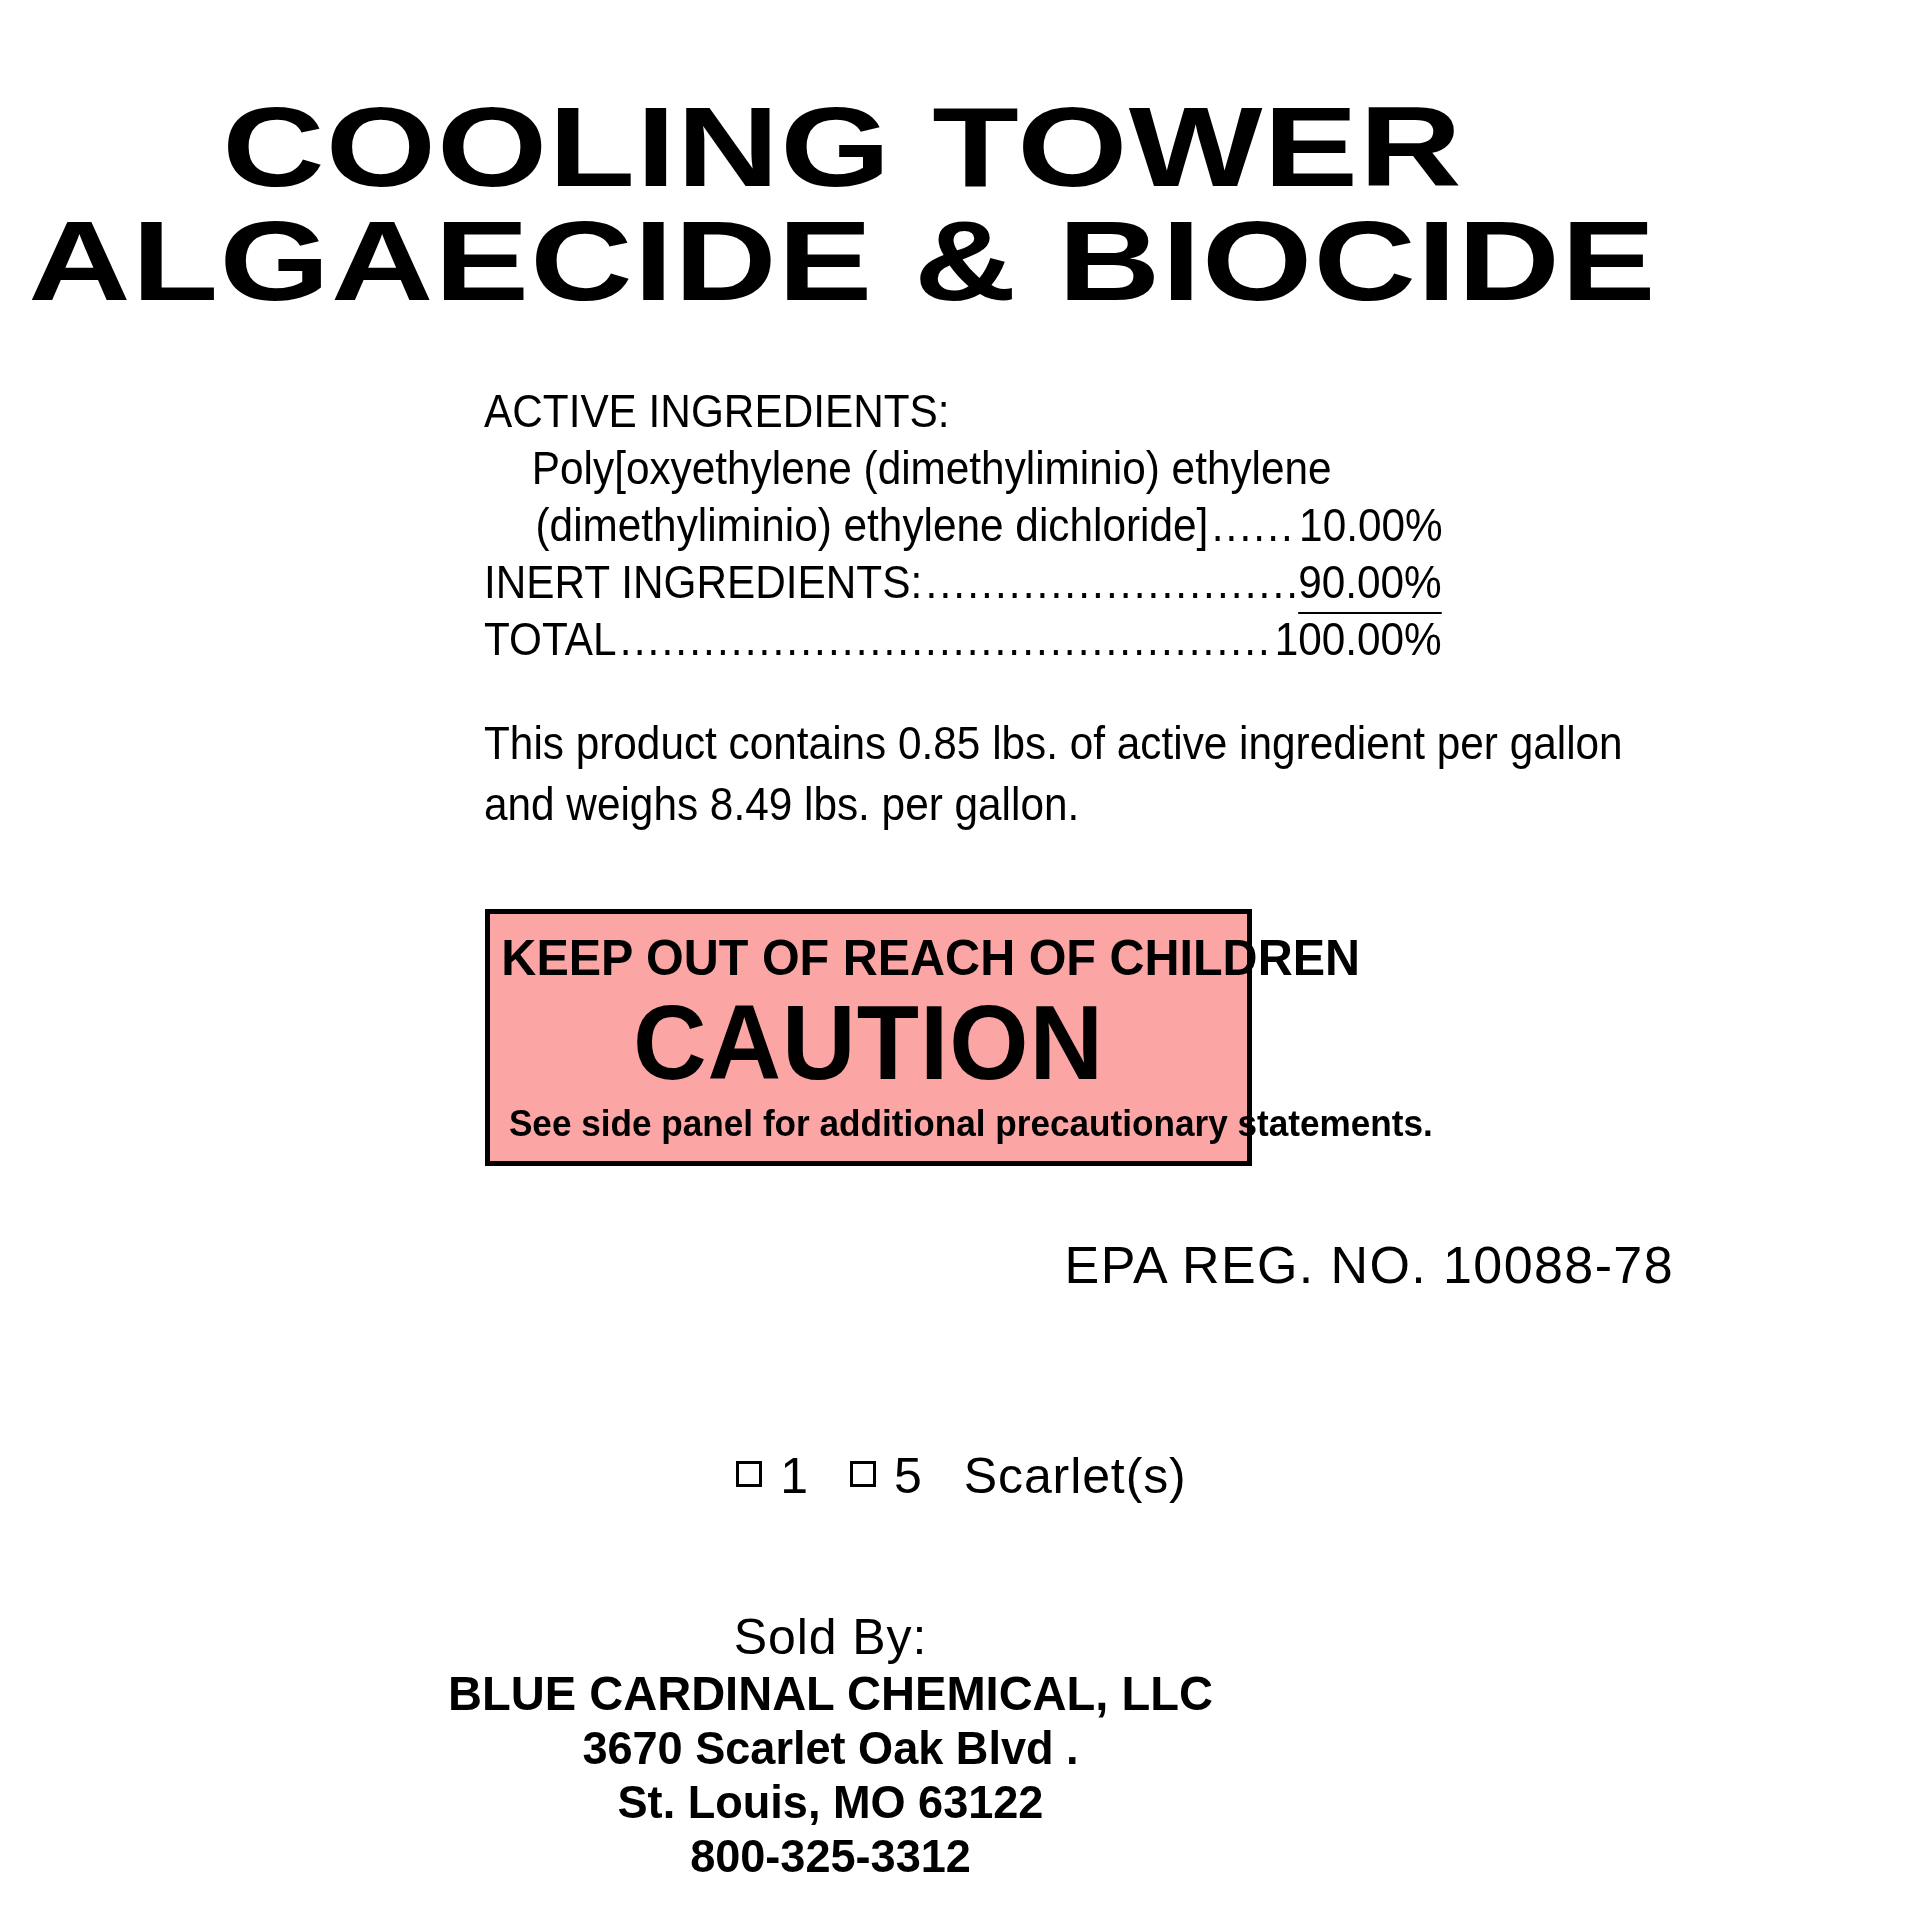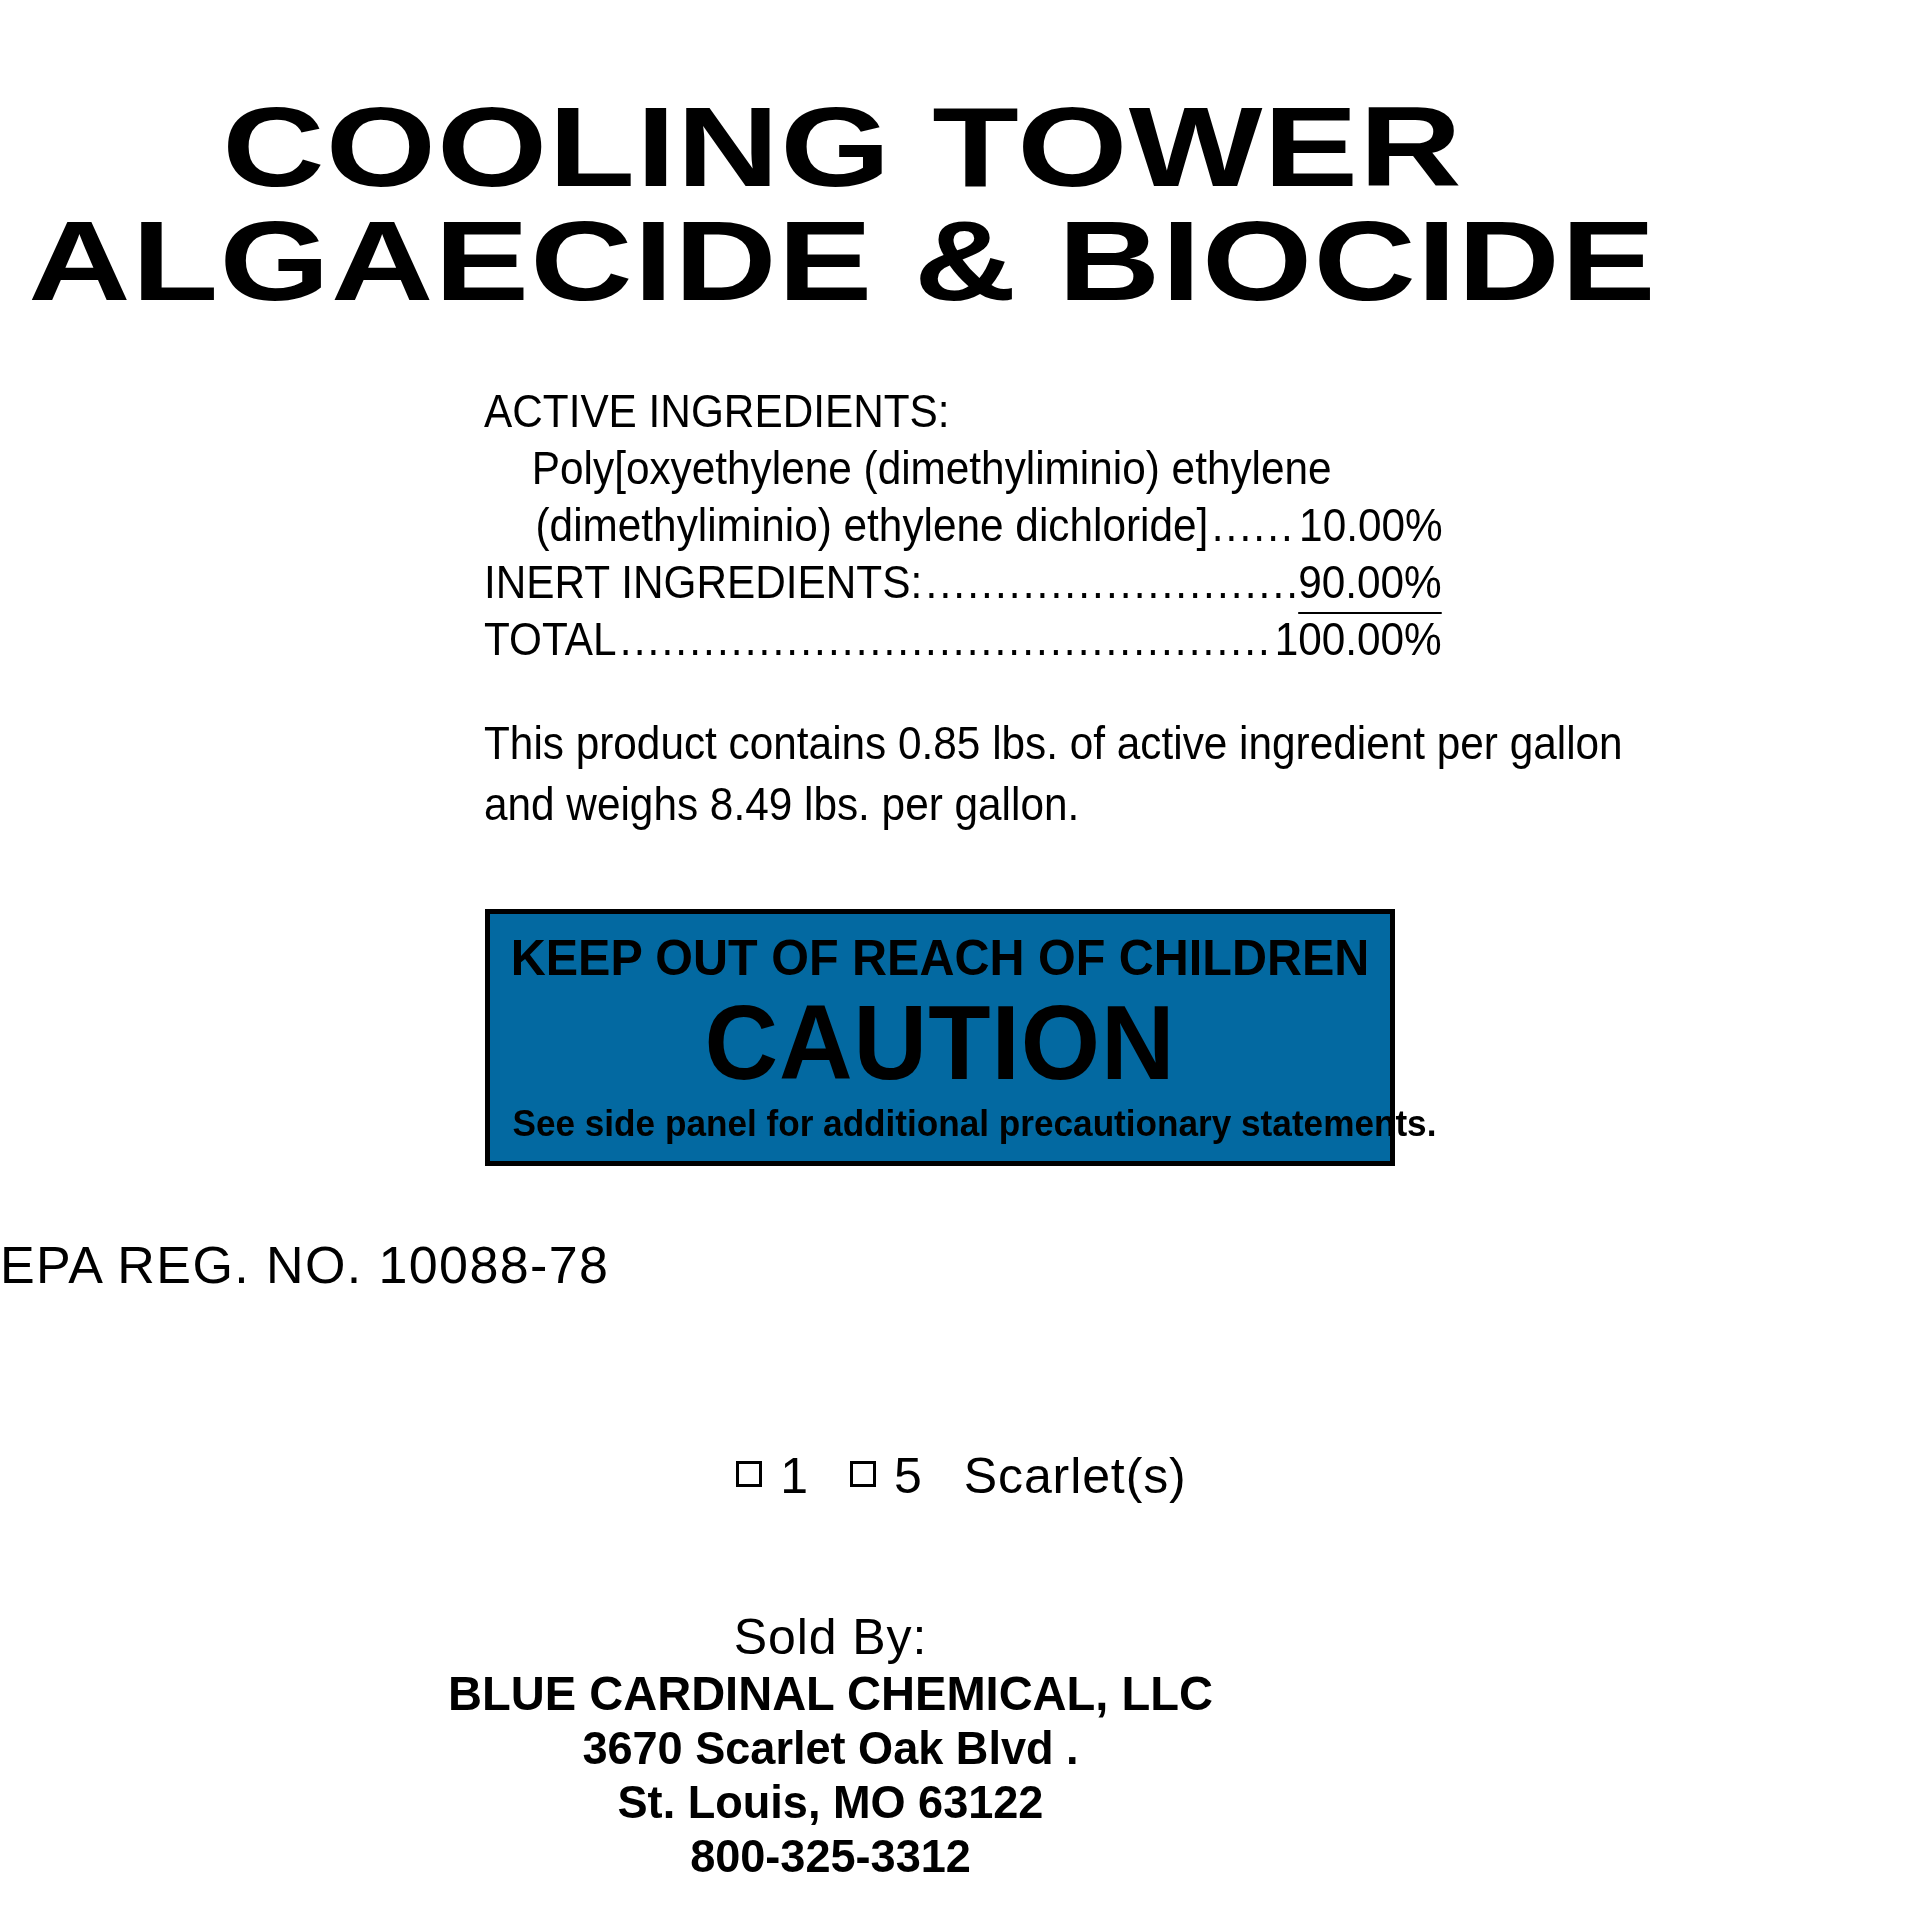--- a/index.html
+++ b/index.html
@@ -94,25 +94,25 @@
     transform: scaleX(0.92);
     transform-origin: left center;
     white-space: nowrap;
   }
 
   
   #caution-box {
     position: absolute;
     left: 485px;
     top: 909px;
-    width: 910px;
+    width: 767px;
     height: 257px;
     border: 5.5px solid #000000;
     box-sizing: border-box;
-    background: #0369a1;
+    background: #fca5a5;
     text-align: center;
   }
   #keep-out {
     margin-top: 16.6px;
     font-family: "Liberation Sans Narrow", "Liberation Sans", sans-serif;
     font-weight: 700;
     font-size: 50px;
     line-height: 54px;
     letter-spacing: 0px;
     transform: scaleX(0.97);
@@ -137,21 +137,22 @@
     transform: scaleX(0.95);
     white-space: nowrap;
   }
 
   
   #epa-block {
     position: absolute;
     left: 0;
     top: 1235px;
     width: 1626px;
-    text-align: left;
+    text-align: right;
+    padding-left: 48px;
   }
   #epa-block .epa-line {
     display: block;
     font-family: "Liberation Sans", sans-serif;
     font-weight: 400;
     font-size: 52px;
     line-height: 61px;
     letter-spacing: 1.4px;
     white-space: nowrap;
   }

